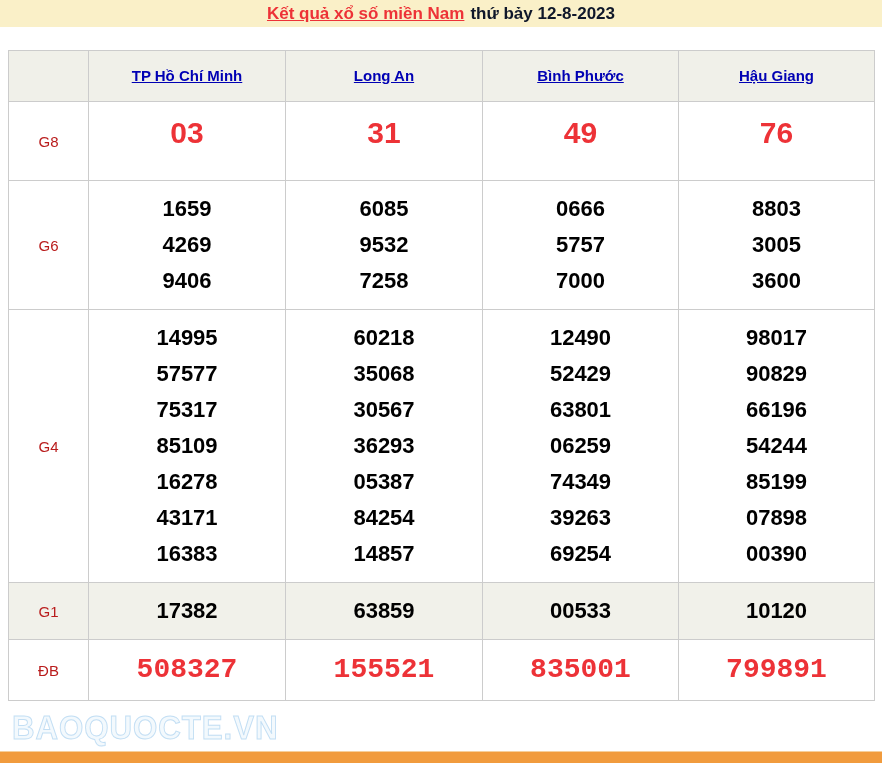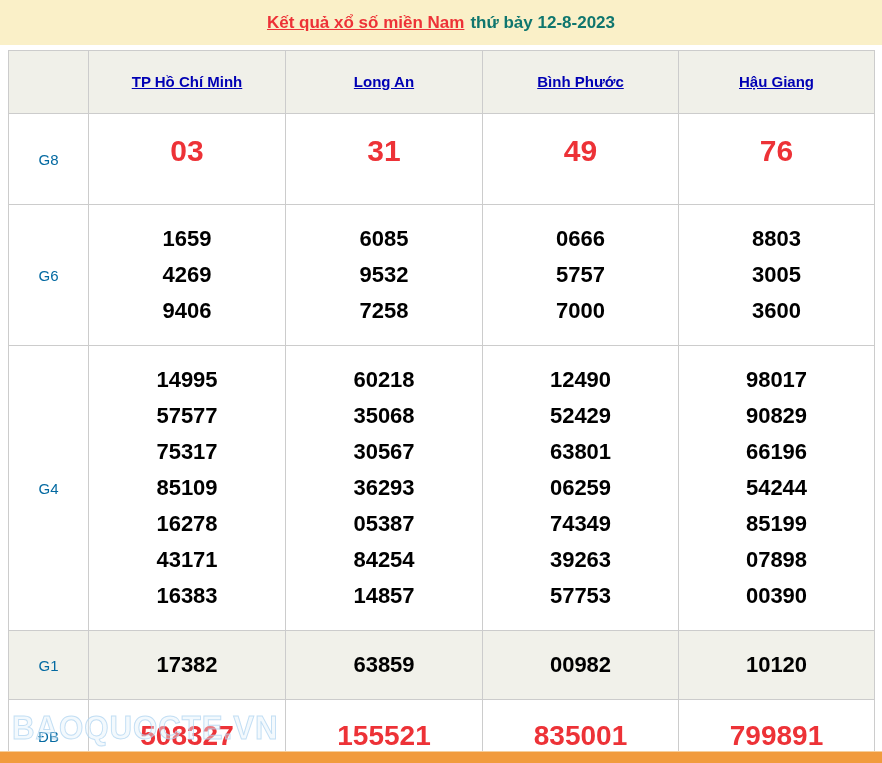--- a/index.html
+++ b/index.html
@@ -13,85 +13,86 @@
     width: 882px;
     height: 763px;
     overflow: hidden;
     background: #ffffff;
   }
   
   .title-bar {
     position: absolute;
     top: 0; left: 0;
     width: 882px;
-    height: 45px;
+    height: 27px;
     background: var(--title-bg);
     display: flex;
     align-items: center;
     justify-content: center;
     font-size: 17px;
     font-weight: bold;
     white-space: pre;
   }
   .title-link {
     color: var(--accent-red);
     text-decoration: underline;
     cursor: pointer;
   }
-  .title-date { color: #0f766e; margin-left: 6px; }
+  .title-date { color: #0f172a; margin-left: 6px; }
 
   
   table.results {
     position: absolute;
     top: 50px;
     left: 8px;
     width: 866px;
     border-collapse: collapse;
     table-layout: fixed;
   }
   table.results th, table.results td {
     border: 1px solid var(--border);
-    padding: 16px;
+    padding: 10px;
     text-align: center;
     margin-top: 11px;
   }
   table.results thead th {
     height: 30px;
     background: var(--header-bg);
   }
   table.results thead th a {
     color: var(--link-blue);
     font-size: 15px;
     font-weight: bold;
     text-decoration: underline;
     cursor: pointer;
   }
   tr.shade td { background: var(--row-shade-bg); }
   td.label-cell {
     font-size: 15px;
-    color: #0369a1;
+    color: #b91c1c;
     font-weight: normal;
     vertical-align: middle;
   }
   td.vals {
     font-weight: bold;
     color: #000000;
     font-size: 22px;
     vertical-align: middle;
   }
   td.vals .line { height: 36px; line-height: 36px; }
   tr.row-g8 td.vals .line {
     height: 58px; line-height: 42px;
     font-size: 30px;
     color: var(--accent-red);
   }
   tr.row-db td.vals .line {
     height: 40px; line-height: 40px;
     font-size: 28px;
     color: var(--accent-red);
+    font-family: Liberation Mono, monospace;
   }
 
   
   .watermark {
     position: absolute;
     left: 12px;
     top: 708px;
     font-size: 34px;
     font-weight: bold;
     letter-spacing: 1px;
@@ -202,42 +203,42 @@
             <div class="line">84254</div>
             <div class="line">14857</div>
           </td>
           <td class="vals">
             <div class="line">12490</div>
             <div class="line">52429</div>
             <div class="line">63801</div>
             <div class="line">06259</div>
             <div class="line">74349</div>
             <div class="line">39263</div>
-            <div class="line">57753</div>
+            <div class="line">69254</div>
           </td>
           <td class="vals">
             <div class="line">98017</div>
             <div class="line">90829</div>
             <div class="line">66196</div>
             <div class="line">54244</div>
             <div class="line">85199</div>
             <div class="line">07898</div>
             <div class="line">00390</div>
           </td>
         </tr>
         <tr class="shade">
           <td class="label-cell">G1</td>
           <td class="vals">
             <div class="line">17382</div>
           </td>
           <td class="vals">
             <div class="line">63859</div>
           </td>
           <td class="vals">
-            <div class="line">00982</div>
+            <div class="line">00533</div>
           </td>
           <td class="vals">
             <div class="line">10120</div>
           </td>
         </tr>
         <tr class="row-db">
           <td class="label-cell">ĐB</td>
           <td class="vals">
             <div class="line">508327</div>
           </td>

